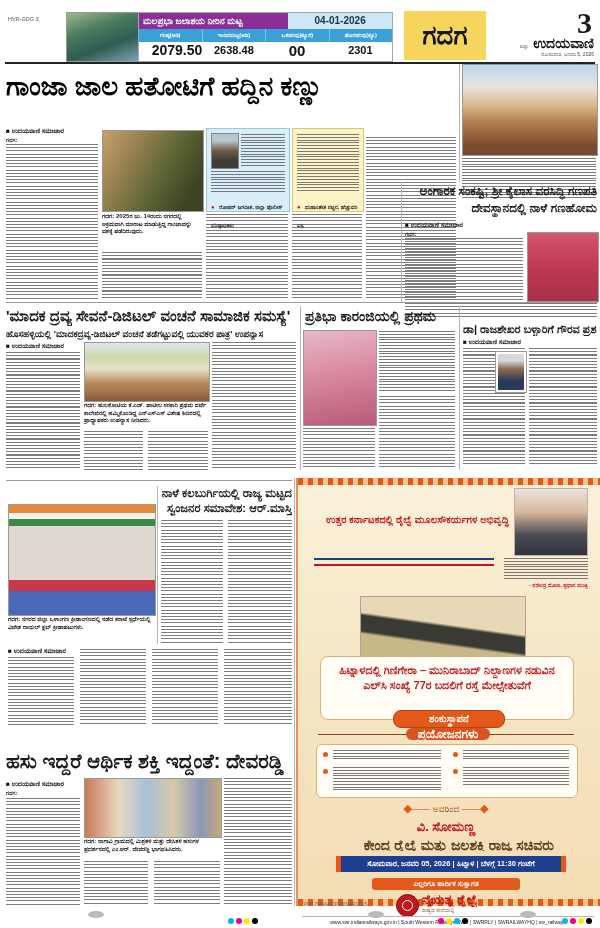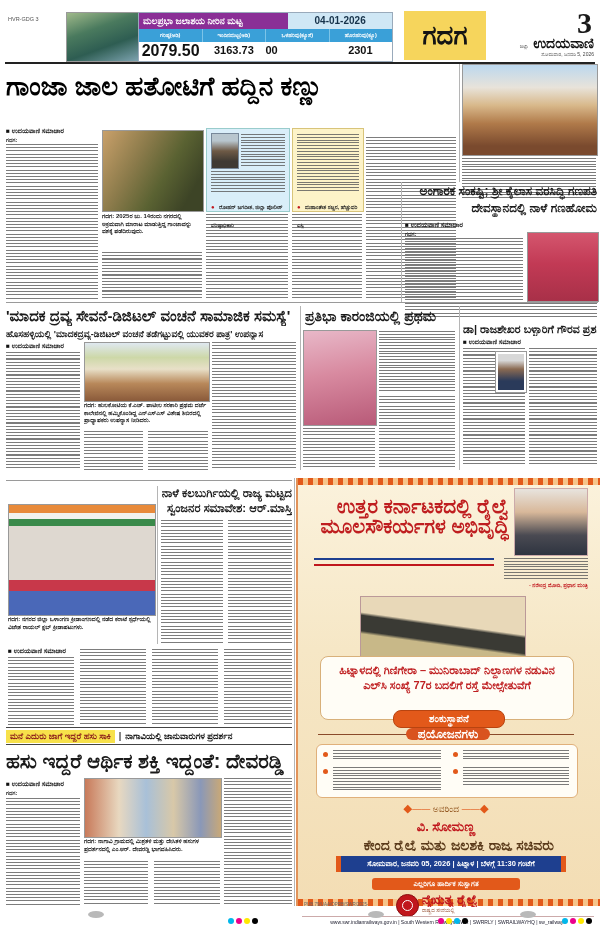--- a/index.html
+++ b/index.html
@@ -36,23 +36,23 @@
       <div class="b" style="flex:1.4;background:#8a2f96;color:#fff;font-size:9px;line-height:16px;padding-left:4px;overflow:hidden;white-space:nowrap;">ಮಲಪ್ರಭಾ ಜಲಾಶಯ ನೀರಿನ ಮಟ್ಟ</div>
       <div class="b" style="flex:1;background:#cfe7f5;color:#16324a;font-size:10px;line-height:16px;text-align:center;">04-01-2026</div>
     </div>
     <div style="display:flex;height:13px;background:#3aa0d8;color:#fff;">
       <div class="tinybold" style="flex:1;text-align:center;line-height:13px;">ಗರಿಷ್ಠ(ಅಡಿ)</div>
       <div class="tinybold" style="flex:1;text-align:center;line-height:13px;border-left:1px solid #7cc4e8;">ಇಂದಿನಮಟ್ಟ(ಅಡಿ)</div>
       <div class="tinybold" style="flex:1;text-align:center;line-height:13px;border-left:1px solid #7cc4e8;">ಒಳಹರಿವು(ಕ್ಯೂಸೆ)</div>
       <div class="tinybold" style="flex:1;text-align:center;line-height:13px;border-left:1px solid #7cc4e8;">ಹೊರಹರಿವು(ಕ್ಯೂ)</div>
     </div>
     <div style="display:flex;height:17px;background:#fff;color:#111;">
-      <div class="b" style="flex:1;text-align:center;font-size:16px;line-height:17px;">2079.50</div>
-      <div class="b" style="flex:1;text-align:center;font-size:11px;line-height:17px;">3163.73</div>
-      <div class="b" style="flex:1;text-align:left;font-size:11px;line-height:17px;">00</div>
+      <div class="b" style="flex:1;text-align:right;font-size:14px;line-height:17px;">2079.50</div>
+      <div class="b" style="flex:1;text-align:center;font-size:11px;line-height:17px;">2638.48</div>
+      <div class="b" style="flex:1;text-align:center;font-size:15px;line-height:17px;">00</div>
       <div class="b" style="flex:1;text-align:center;font-size:11px;line-height:17px;">2301</div>
     </div>
   </div>
 
   <div class="abs b clip" style="left:404px;top:11px;width:82px;height:49px;background:#f6d55c;
        font-size:26px;line-height:49px;text-align:center;color:#141414;">ಗದಗ</div>
 
   <div class="abs b" style="left:548px;top:6px;width:44px;height:32px;font-size:30px;text-align:right;
        font-family:'Liberation Serif',serif;">3</div>
   <div class="abs" style="left:492px;top:34px;width:102px;height:16px;text-align:right;">
@@ -148,26 +148,20 @@
   <div class="abs b wrap" style="left:161px;top:486px;width:131px;height:30px;font-size:11.5px;line-height:15px;">ನಾಳೆ ಕಲಬುರ್ಗಿಯಲ್ಲಿ ರಾಜ್ಯ ಮಟ್ಟದ ಸ್ವಂಜನರ ಸಮಾವೇಶ: ಆರ್.ಮಾಸ್ತಿ</div>
   <div class="abs mt" style="left:161px;top:520px;width:62px;height:124px;"></div>
   <div class="abs mt" style="left:228px;top:520px;width:64px;height:124px;"></div>
 
   <div class="abs byline" style="left:8px;top:647px;width:80px;">■ ಉದಯವಾಣಿ ಸಮಾಚಾರ</div>
   <div class="abs mt" style="left:8px;top:657px;width:66px;height:68px;"></div>
   <div class="abs mt" style="left:80px;top:649px;width:66px;height:76px;"></div>
   <div class="abs mt" style="left:152px;top:649px;width:66px;height:76px;"></div>
   <div class="abs mt" style="left:224px;top:649px;width:68px;height:76px;"></div>
 
-  <div class="abs" style="left:6px;top:727px;width:286px;height:16px;border-top:1px solid #444;border-bottom:1px solid #444;
-       display:flex;align-items:center;gap:4px;overflow:hidden;">
-    <span class="b" style="background:#f7e14a;color:#8a1a1a;font-size:8.5px;padding:1px 4px;white-space:nowrap;">ಮನೆ ಎದುರು ಜಾಗೆ ಇದ್ದರೆ ಹಸು ಸಾಕಿ</span>
-    <span class="b" style="font-size:9px;color:#333;">|</span>
-    <span class="b" style="font-size:8.5px;color:#111;white-space:nowrap;">ನಾಗಾವಿಯಲ್ಲಿ ಜಾನುವಾರುಗಳ ಪ್ರದರ್ಶನ</span>
-  </div>
   <div class="abs b clip" style="left:6px;top:746px;width:286px;height:30px;font-size:20px;line-height:30px;">ಹಸು ಇದ್ದರೆ ಆರ್ಥಿಕ ಶಕ್ತಿ ಇದ್ದಂತೆ: ದೇವರಡ್ಡಿ</div>
   <div class="abs byline" style="left:6px;top:780px;width:95px;">■ ಉದಯವಾಣಿ ಸಮಾಚಾರ</div>
   <div class="abs tinybold" style="left:6px;top:790px;width:30px;">ಗದಗ:</div>
   <div class="abs mt" style="left:6px;top:798px;width:74px;height:108px;"></div>
   <div class="abs ph" style="left:84px;top:778px;width:136px;height:58px;background:
        linear-gradient(90deg,#c87a5a 0%,#e8d8c0 25%,#a8c0d8 45%,#d8c8a8 65%,#8a98b8 85%,#c8a878 100%);"></div>
   <div class="abs cap" style="left:84px;top:838px;width:136px;height:20px;">ಗದಗ: ನಾಗಾವಿ ಗ್ರಾಮದಲ್ಲಿ ಮಿಶ್ರತಳಿ ಮತ್ತು ದೇಸಿತಳಿ ಹಸುಗಳ ಪ್ರದರ್ಶನದಲ್ಲಿ ಎಂ.ಆರ್. ದೇವರಡ್ಡಿ ಭಾಗವಹಿಸಿದರು.</div>
   <div class="abs mt" style="left:84px;top:861px;width:64px;height:45px;"></div>
   <div class="abs mt" style="left:154px;top:861px;width:66px;height:45px;"></div>
   <div class="abs mt" style="left:224px;top:778px;width:68px;height:128px;"></div>
@@ -175,22 +169,22 @@
   <div class="abs vr" style="left:294px;top:478px;height:428px;"></div>
   <div class="abs" style="left:296px;top:478px;width:302px;height:428px;
        background:linear-gradient(180deg,#fbf2dc 0%,#f6e7c6 40%,#f3ddb4 100%);
        border-left:2px solid #e2935a;border-right:2px solid #e2935a;">
 
     <div style="position:absolute;left:0;top:0;width:100%;height:7px;
          background:repeating-linear-gradient(90deg,#e2591a 0 5px,#f6c48a 5px 10px);"></div>
     <div style="position:absolute;left:0;bottom:0;width:100%;height:7px;
          background:repeating-linear-gradient(90deg,#e2591a 0 5px,#f6c48a 5px 10px);"></div>
 
-    <div class="b wrap" style="position:absolute;left:16px;top:18px;width:195px;height:60px;
-         font-size:20px;line-height:20px;color:#bf1e20;">ಉತ್ತರ ಕರ್ನಾಟಕದಲ್ಲಿ ರೈಲ್ವೆ ಮೂಲಸೌಕರ್ಯಗಳ ಅಭಿವೃದ್ಧಿ</div>
+    <div class="b wrap" style="position:absolute;left:16px;top:32px;width:195px;height:60px;
+         font-size:10px;line-height:20px;color:#bf1e20;">ಉತ್ತರ ಕರ್ನಾಟಕದಲ್ಲಿ ರೈಲ್ವೆ ಮೂಲಸೌಕರ್ಯಗಳ ಅಭಿವೃದ್ಧಿ</div>
     <div style="position:absolute;left:16px;top:80px;width:180px;height:4px;
          border-top:2px solid #1e3f8f;border-bottom:2px solid #c0161c;"></div>
 
     <div class="ph" style="position:absolute;left:216px;top:10px;width:72px;height:66px;border:1px solid #caa;
          background:linear-gradient(180deg,#e8e4de 0%,#d8b89a 35%,#4a4a52 70%,#2e3440 100%);"></div>
     <div class="mtl" style="position:absolute;left:206px;top:80px;width:84px;height:22px;"></div>
     <div class="b" style="position:absolute;left:206px;top:104px;width:84px;font-size:5.5px;color:#c0161c;text-align:right;">- ನರೇಂದ್ರ ಮೋದಿ, ಪ್ರಧಾನ ಮಂತ್ರಿ</div>
 
     <div class="ph" style="position:absolute;left:62px;top:118px;width:164px;height:80px;border:1px solid #b99;
          background:linear-gradient(8deg,#c8b888 0%,#c8b888 42%,#3a3a34 45%,#3a3a34 60%,#e8d8b8 63%),

